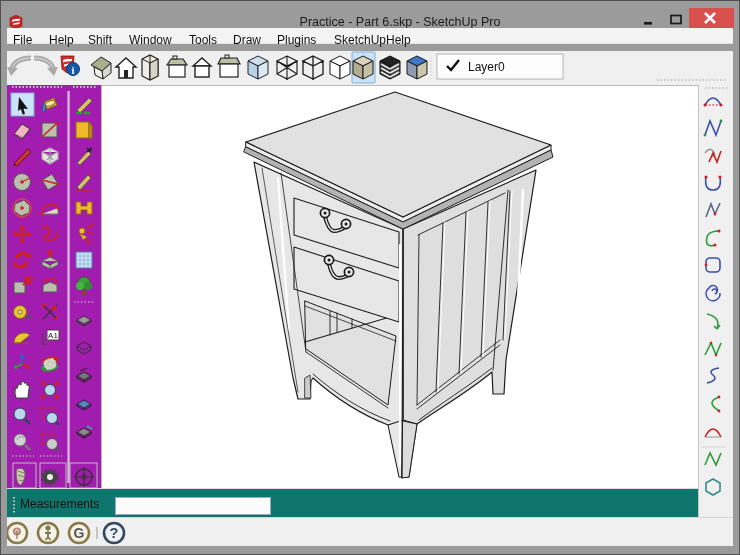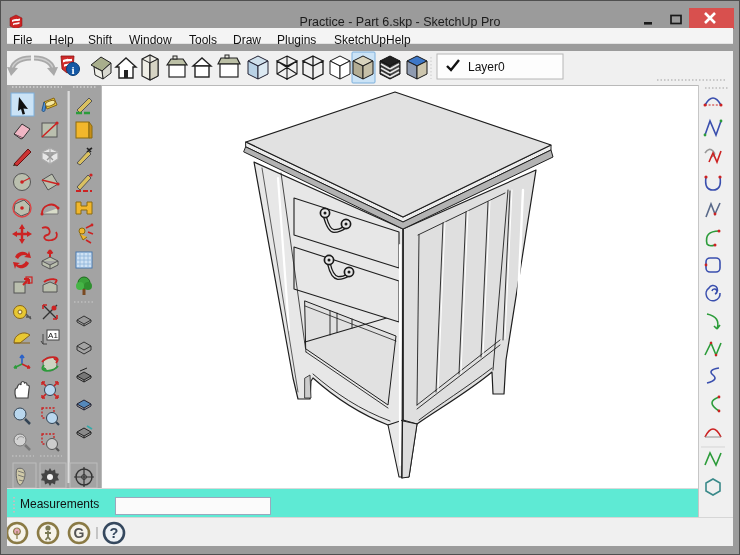--- a/index.html
+++ b/index.html
@@ -13,25 +13,25 @@
   .capbtn { position:absolute; top:0; height:20px; color:#111; }
   #btnmin { left:633px; width:30px; }
   #btnmax { left:663px; width:26px; }
   #btnclose { left:689px; top:0; width:45px; height:21px; background:#d8504e; }
   
   #menubar { position:absolute; left:7px; top:28px; width:726px; height:16px; background:#f4f4f4; font-size:12px; color:#111; border-bottom:1px solid #e2e2e2;}
   #menubar span { position:absolute; top:5px; }
   
   #toolbar { position:absolute; left:7px; top:51px; width:726px; height:34px; background:#f0f0f0; }
   
-  #palette { position:absolute; left:7px; top:85px; width:94px; height:403px; background:#a3a3a3; }
+  #palette { position:absolute; left:7px; top:85px; width:94px; height:403px; background:#a21caf; }
   #canvas  { position:absolute; left:101px; top:85px; width:597px; height:403px; background:#ffffff; border-left:1px solid #b9b9b9; border-top:1px solid #b9b9b9;}
   #righttb { position:absolute; left:698px; top:85px; width:35px; height:432px; background:#f0f0f0; border-left:1px solid #c6c6c6; }
   
-  #measure { position:absolute; left:7px; top:488px; width:691px; height:29px; background:#5eead4; border-top:1px solid #dadada; }
+  #measure { position:absolute; left:7px; top:488px; width:691px; height:29px; background:#0f766e; border-top:1px solid #dadada; }
   #measure .lbl { position:absolute; left:13px; top:8px; font-size:12px; color:#111; }
   #measure input { position:absolute; left:108px; top:8px; width:156px; height:18px; border:1px solid #9aa8bd; background:#fbfbfb; }
   
   #status { position:absolute; left:7px; top:517px; width:726px; height:29px; background:#f0f0f0; border-top:1px solid #d6d6d6;}
   #status .txt { position:absolute; left:135px; top:8px; font-size:12.5px; color:#1a1a1a; }
   svg { position:absolute; left:0; top:0; }
 </style>
 </head>
 <body>
 <div id="frame"></div>

